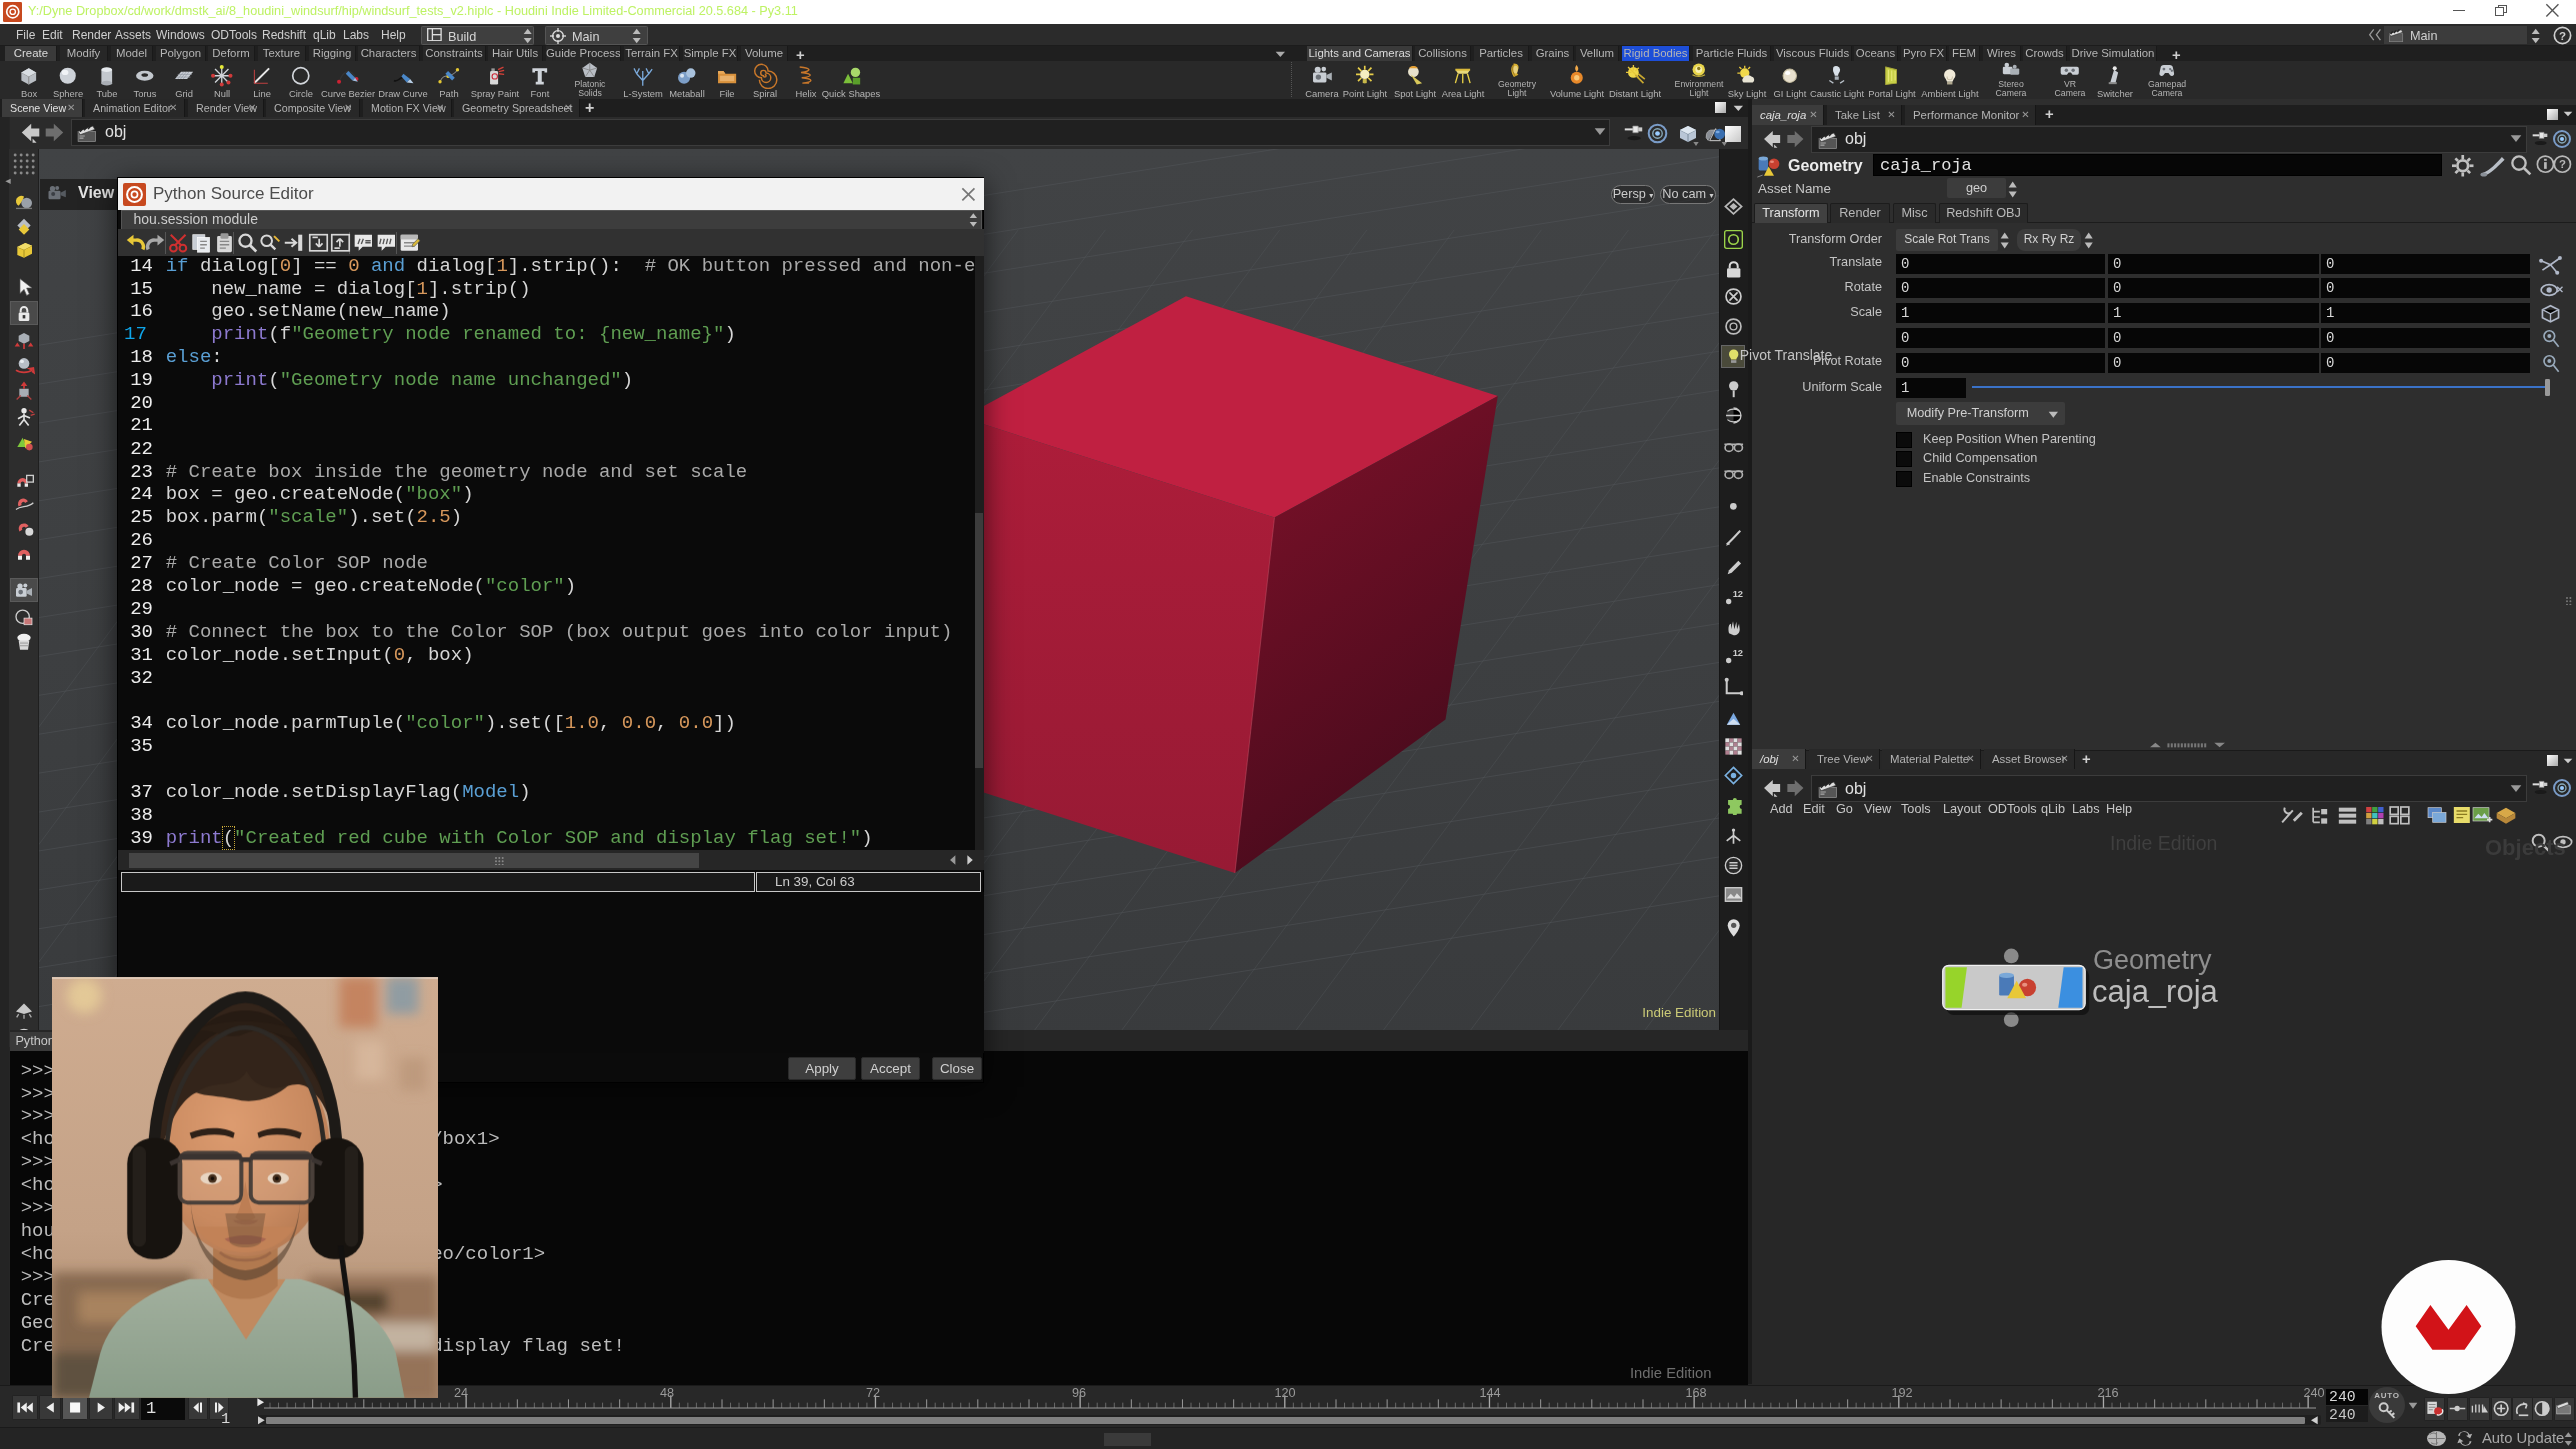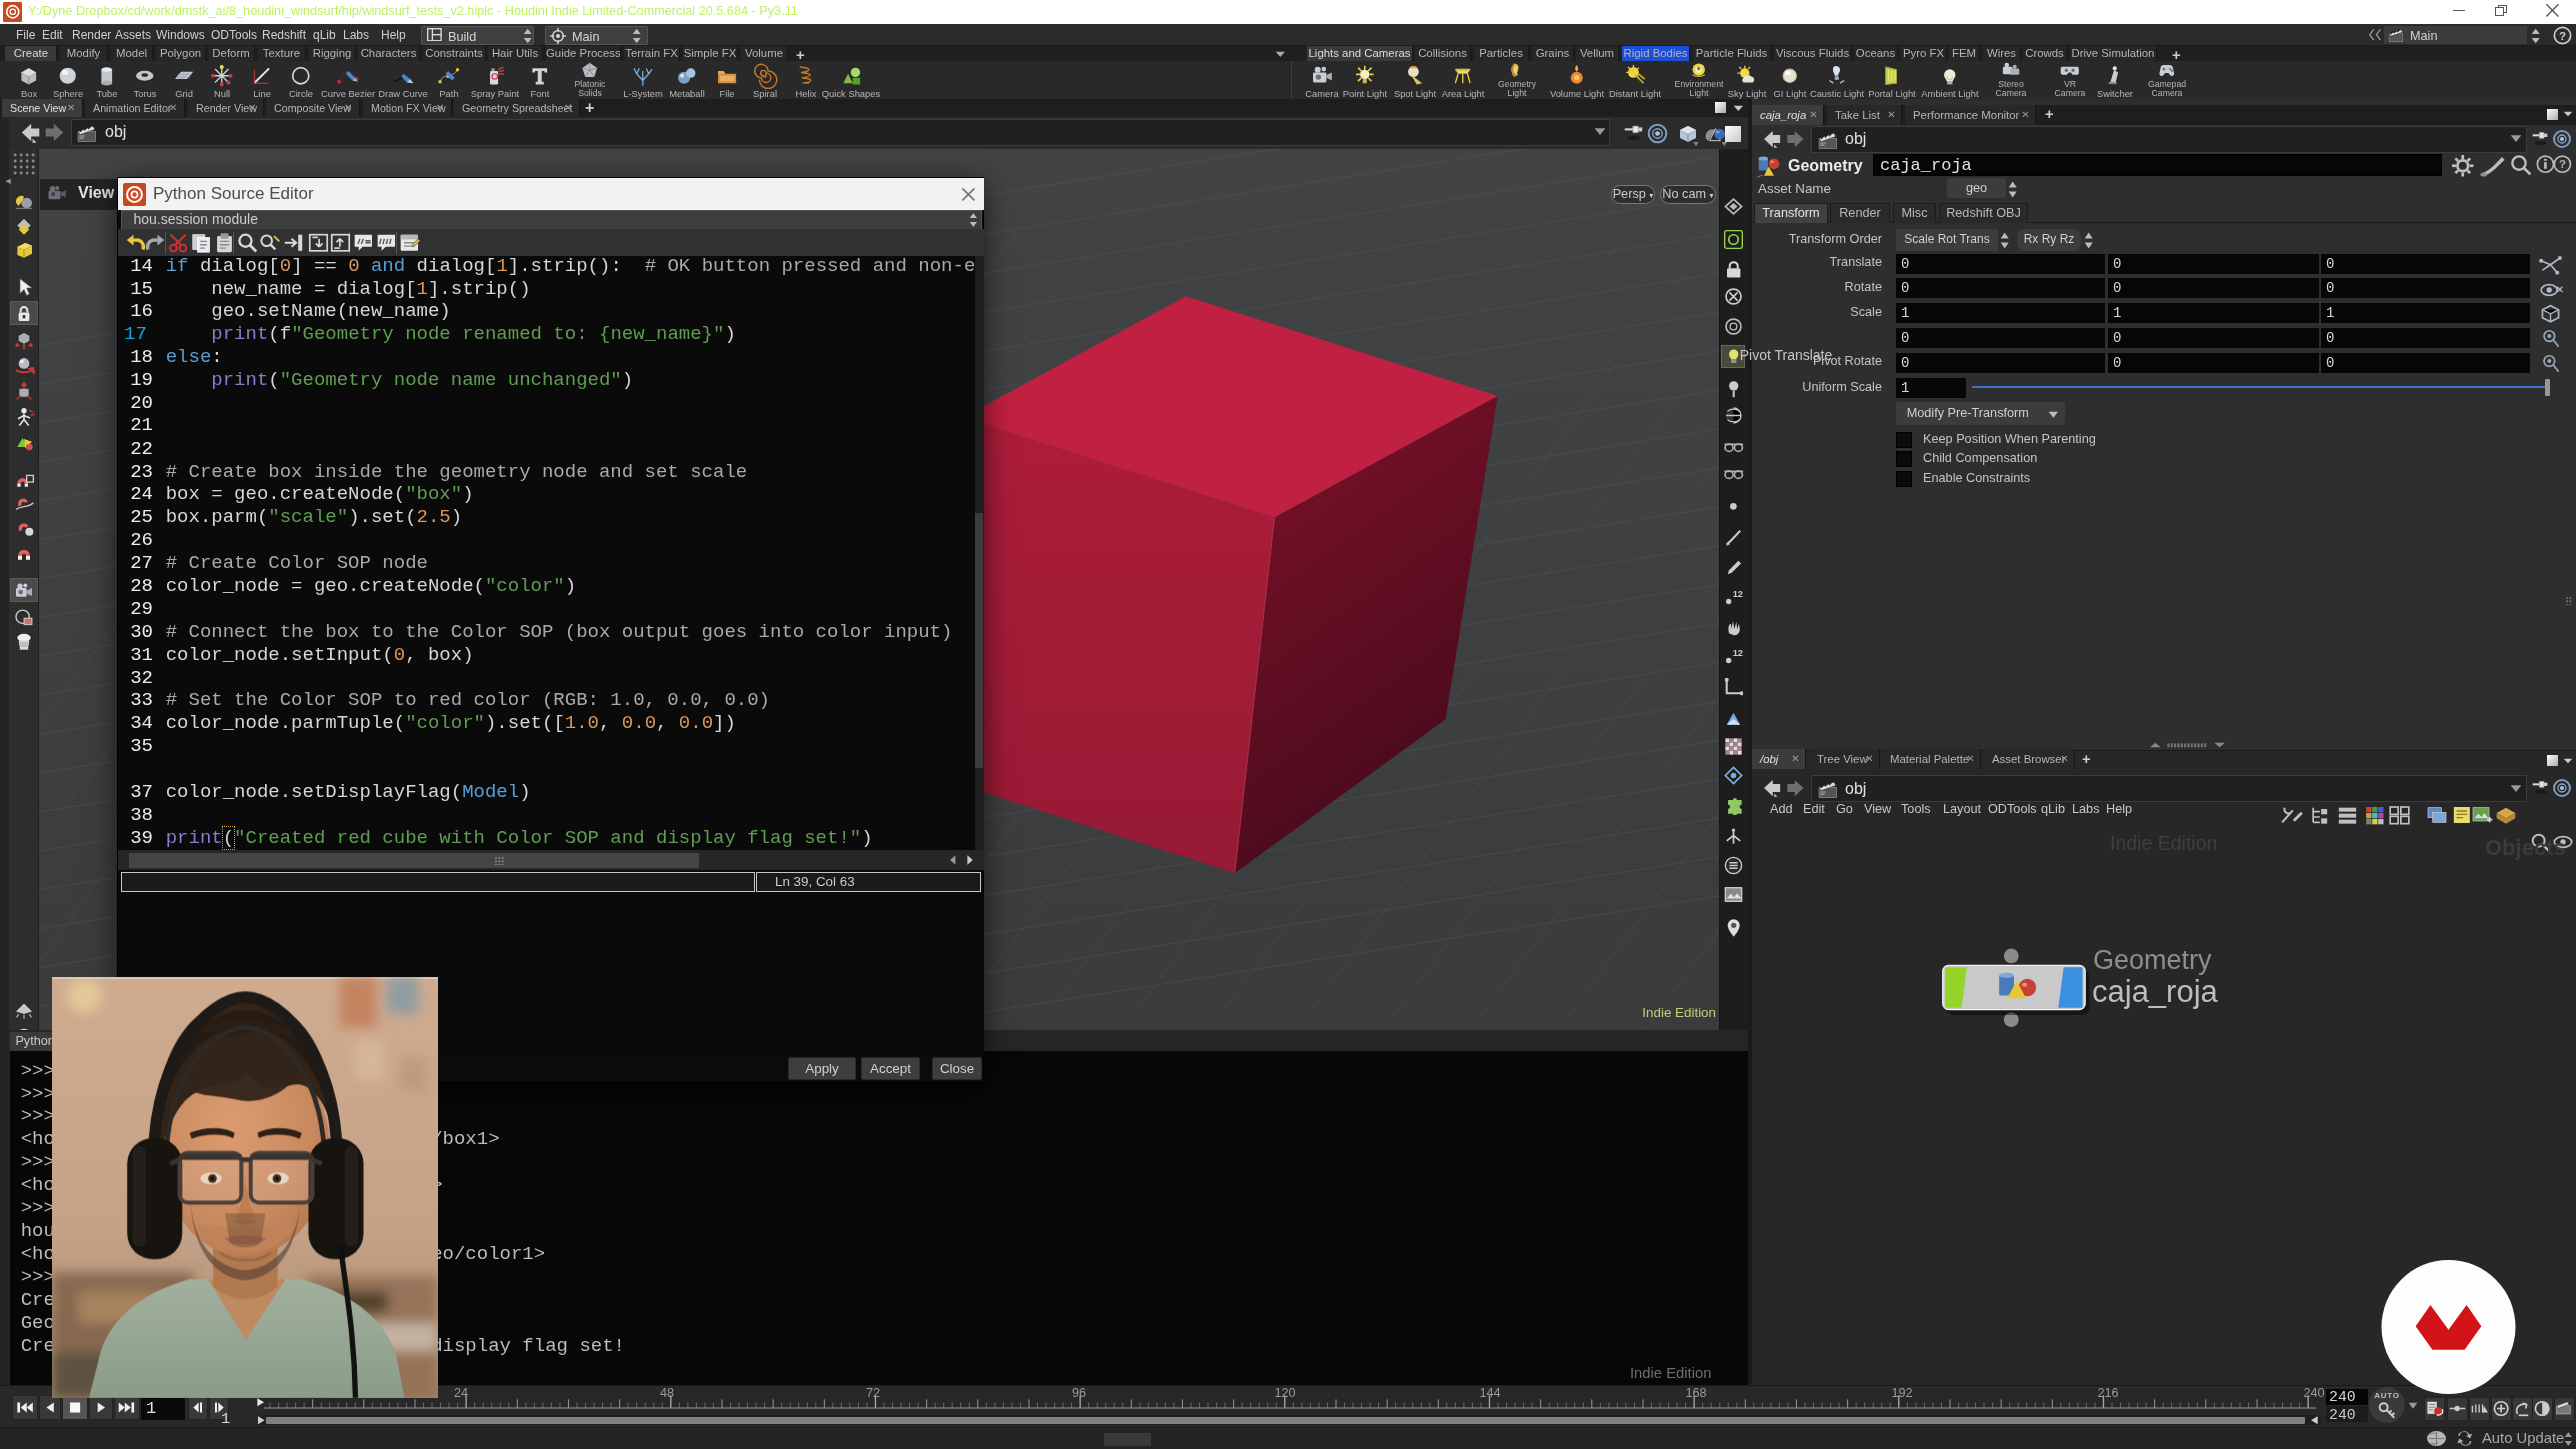--- a/index.html
+++ b/index.html
@@ -1334,21 +1334,20 @@
 <div class="mono" style="position:absolute;left:0;top:205px;font-size:19px;line-height:23px;white-space:pre;color:#d6d6d6"><span style="display:inline-block;width:35px;text-align:right;color:#ededed">23</span><span style="display:inline-block;width:12.7px"></span><span style="color:#a9a9a9"># Create box inside the geometry node and set scale</span></div>
 <div class="mono" style="position:absolute;left:0;top:227px;font-size:19px;line-height:23px;white-space:pre;color:#d6d6d6"><span style="display:inline-block;width:35px;text-align:right;color:#ededed">24</span><span style="display:inline-block;width:12.7px"></span>box = geo.createNode(<span style="color:#5f9e52">"box"</span>)</div>
 <div class="mono" style="position:absolute;left:0;top:250px;font-size:19px;line-height:23px;white-space:pre;color:#d6d6d6"><span style="display:inline-block;width:35px;text-align:right;color:#ededed">25</span><span style="display:inline-block;width:12.7px"></span>box.parm(<span style="color:#5f9e52">"scale"</span>).set(<span style="color:#d7985c">2.5</span>)</div>
 <div class="mono" style="position:absolute;left:0;top:273px;font-size:19px;line-height:23px;white-space:pre;color:#d6d6d6"><span style="display:inline-block;width:35px;text-align:right;color:#ededed">26</span><span style="display:inline-block;width:12.7px"></span></div>
 <div class="mono" style="position:absolute;left:0;top:296px;font-size:19px;line-height:23px;white-space:pre;color:#d6d6d6"><span style="display:inline-block;width:35px;text-align:right;color:#ededed">27</span><span style="display:inline-block;width:12.7px"></span><span style="color:#a9a9a9"># Create Color SOP node</span></div>
 <div class="mono" style="position:absolute;left:0;top:319px;font-size:19px;line-height:23px;white-space:pre;color:#d6d6d6"><span style="display:inline-block;width:35px;text-align:right;color:#ededed">28</span><span style="display:inline-block;width:12.7px"></span>color_node = geo.createNode(<span style="color:#5f9e52">"color"</span>)</div>
 <div class="mono" style="position:absolute;left:0;top:342px;font-size:19px;line-height:23px;white-space:pre;color:#d6d6d6"><span style="display:inline-block;width:35px;text-align:right;color:#ededed">29</span><span style="display:inline-block;width:12.7px"></span></div>
 <div class="mono" style="position:absolute;left:0;top:365px;font-size:19px;line-height:23px;white-space:pre;color:#d6d6d6"><span style="display:inline-block;width:35px;text-align:right;color:#ededed">30</span><span style="display:inline-block;width:12.7px"></span><span style="color:#a9a9a9"># Connect the box to the Color SOP (box output goes into color input)</span></div>
 <div class="mono" style="position:absolute;left:0;top:388px;font-size:19px;line-height:23px;white-space:pre;color:#d6d6d6"><span style="display:inline-block;width:35px;text-align:right;color:#ededed">31</span><span style="display:inline-block;width:12.7px"></span>color_node.setInput(<span style="color:#d7985c">0</span>, box)</div>
 <div class="mono" style="position:absolute;left:0;top:411px;font-size:19px;line-height:23px;white-space:pre;color:#d6d6d6"><span style="display:inline-block;width:35px;text-align:right;color:#ededed">32</span><span style="display:inline-block;width:12.7px"></span></div>
-<div class="mono" style="position:absolute;left:0;top:433px;font-size:19px;line-height:23px;white-space:pre;color:#d6d6d6"><span style="display:inline-block;width:35px;text-align:right;color:#ededed">33</span><span style="display:inline-block;width:12.7px"></span><span style="color:#a9a9a9"># Set the Color SOP to red color (RGB: 1.0, 0.0, 0.0)</span></div>
 <div class="mono" style="position:absolute;left:0;top:456px;font-size:19px;line-height:23px;white-space:pre;color:#d6d6d6"><span style="display:inline-block;width:35px;text-align:right;color:#ededed">34</span><span style="display:inline-block;width:12.7px"></span>color_node.parmTuple(<span style="color:#5f9e52">"color"</span>).set([<span style="color:#d7985c">1.0</span>, <span style="color:#d7985c">0.0</span>, <span style="color:#d7985c">0.0</span>])</div>
 <div class="mono" style="position:absolute;left:0;top:479px;font-size:19px;line-height:23px;white-space:pre;color:#d6d6d6"><span style="display:inline-block;width:35px;text-align:right;color:#ededed">35</span><span style="display:inline-block;width:12.7px"></span></div>
 <div class="mono" style="position:absolute;left:0;top:525px;font-size:19px;line-height:23px;white-space:pre;color:#d6d6d6"><span style="display:inline-block;width:35px;text-align:right;color:#ededed">37</span><span style="display:inline-block;width:12.7px"></span>color_node.setDisplayFlag(<span style="color:#5a9fd4">Model</span>)</div>
 <div class="mono" style="position:absolute;left:0;top:548px;font-size:19px;line-height:23px;white-space:pre;color:#d6d6d6"><span style="display:inline-block;width:35px;text-align:right;color:#ededed">38</span><span style="display:inline-block;width:12.7px"></span></div>
 <div class="mono" style="position:absolute;left:0;top:571px;font-size:19px;line-height:23px;white-space:pre;color:#d6d6d6"><span style="display:inline-block;width:35px;text-align:right;color:#ededed">39</span><span style="display:inline-block;width:12.7px"></span><span style="color:#8d7ad0">print</span><span style="outline:0.7px dotted #c8a838">(</span><span style="color:#5f9e52">"Created red cube with Color SOP and display flag set!"</span>)</div>
 </div>
 <div class="ab" style="left:857px;top:78px;width:9.4px;height:594px;background:#1e1e1e"></div>
 <div class="ab" style="left:857px;top:335px;width:8px;height:255px;background:#3c3c3c"></div>
 <div class="ab" style="left:0;top:672px;width:866px;height:20px;background:#262626"></div>
 <div class="ab" style="left:10.7px;top:675px;width:570px;height:14.8px;background:#454545"></div>

